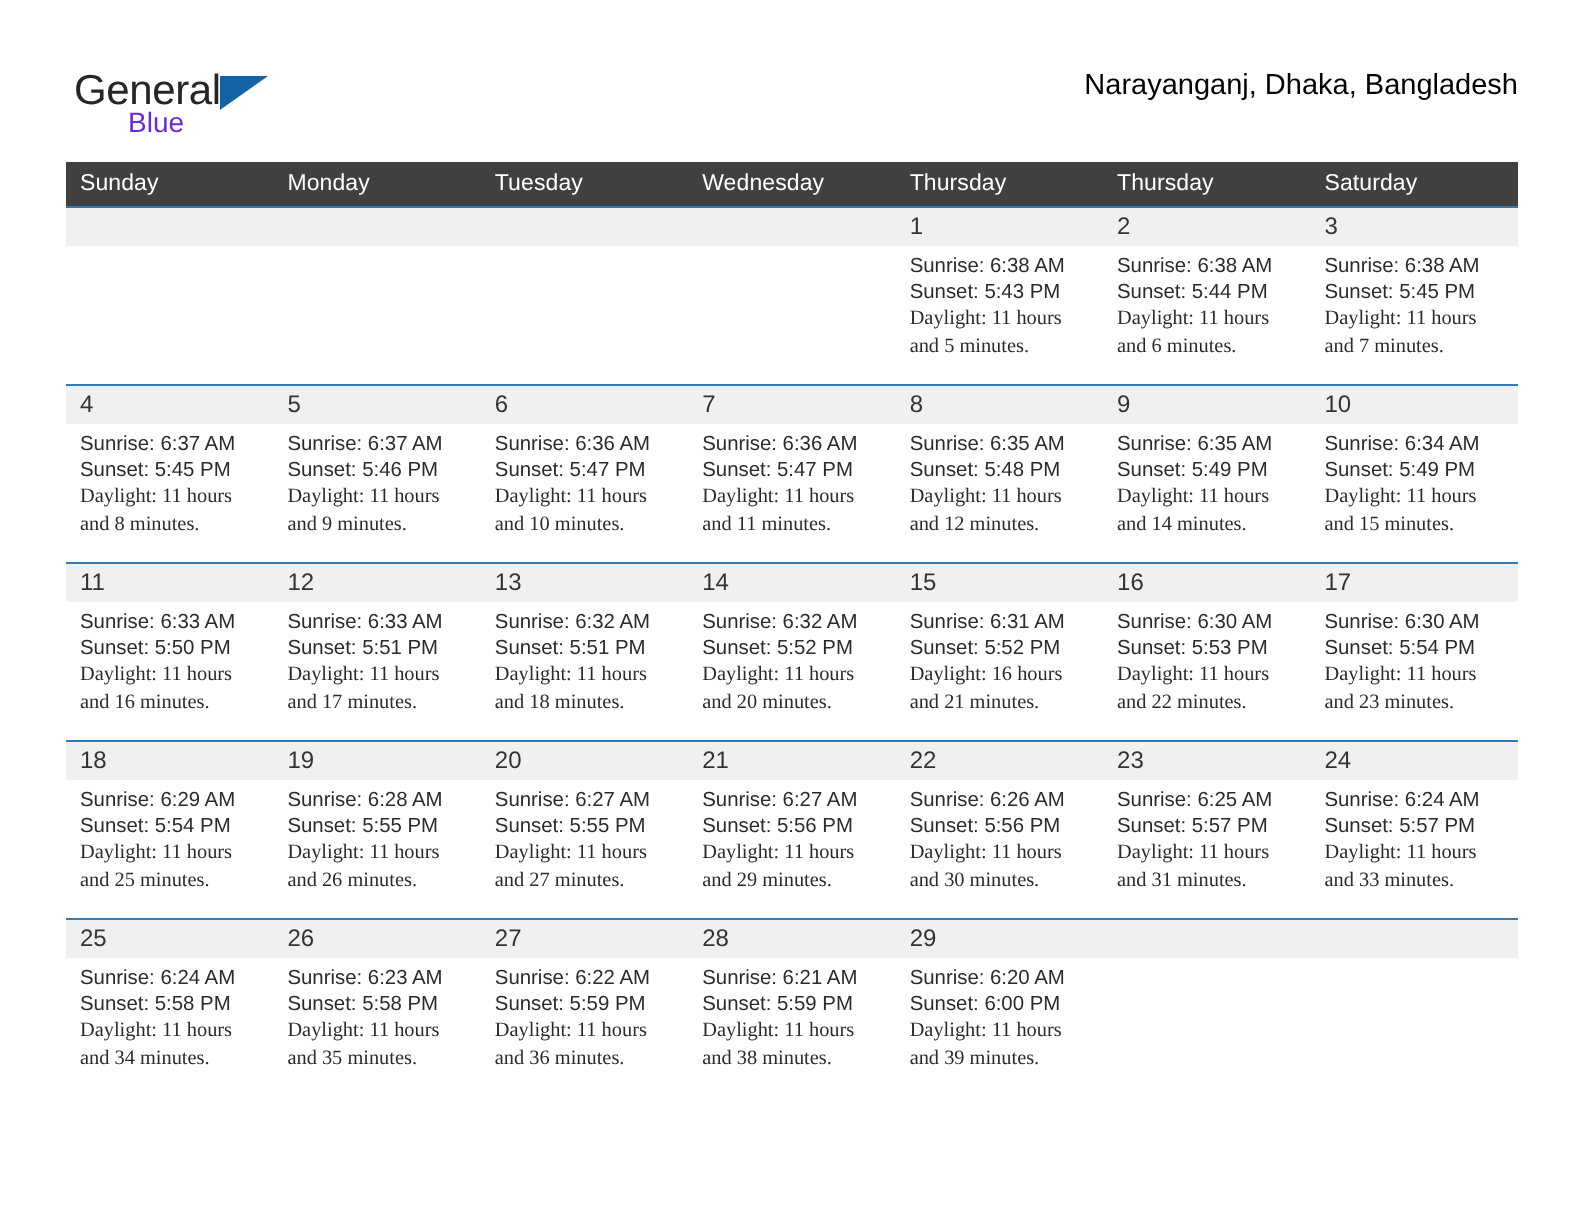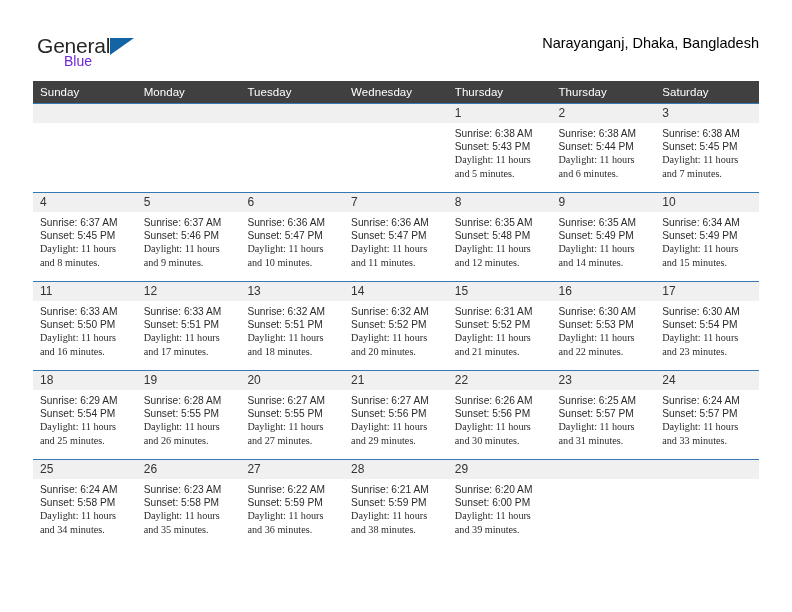--- a/index.html
+++ b/index.html
@@ -292,21 +292,21 @@
               <div>Sunrise: 6:32 AM</div>
               <div>Sunset: 5:52 PM</div>
               <div class="daylight">Daylight: 11 hours and 20 minutes.</div>
             </div>
           </td>
           <td class="">
             <div class="daynum">15</div>
             <div class="dayinfo">
               <div>Sunrise: 6:31 AM</div>
               <div>Sunset: 5:52 PM</div>
-              <div class="daylight">Daylight: 11 hours and 21 minutes.</div>
+              <div class="daylight">Daylight: 16 hours and 21 minutes.</div>
             </div>
           </td>
           <td class="">
             <div class="daynum">16</div>
             <div class="dayinfo">
               <div>Sunrise: 6:30 AM</div>
               <div>Sunset: 5:53 PM</div>
               <div class="daylight">Daylight: 11 hours and 22 minutes.</div>
             </div>
           </td>

